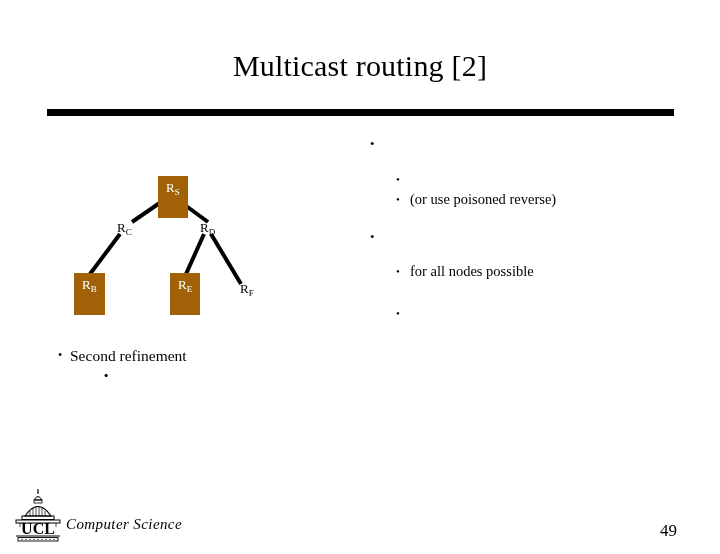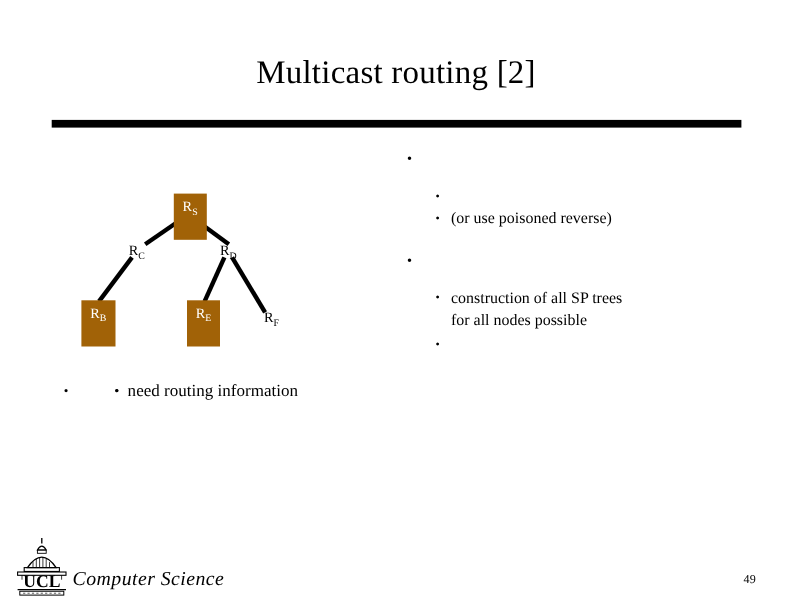--- a/index.html
+++ b/index.html
@@ -157,30 +157,30 @@
     position: absolute;
     left: 12px;
     top: 487px;
     width: 52px;
     height: 56px;
   }
   #footer-dept {
     position: absolute;
     left: 66px;
     top: 516px;
-    font-size: 18px;
+    font-size: 15px;
     font-style: italic;
     letter-spacing: 0.4px;
     white-space: nowrap;
   }
   #page-number {
     position: absolute;
-    left: 676px;
+    left: 660px;
     top: 521px;
-    font-size: 11px;
+    font-size: 17px;
     white-space: nowrap;
   }
 </style>
 </head>
 <body>
 
 <div id="slide-title">Multicast routing [2]</div>
 
 <div id="title-rule"></div>
 
@@ -235,42 +235,42 @@
 
   <div class="rc-sub" id="dv-sub-2">
     <span class="bullet">•</span><span>(or use </span><b>poisoned reverse</b><span>)</span>
   </div>
 
   <div class="rc-head" id="ls-head">
     <span class="bullet">•</span>
   </div>
 
   <div class="rc-sub" id="ls-sub-1">
-    <span class="bullet">•</span><span>construction of all SP trees</span>
+    <span class="bullet">•</span>
     <span class="cont">for all nodes possible</span>
   </div>
 
   <div class="rc-sub" id="ls-sub-2">
     <span class="bullet">•</span>
   </div>
 
 </div>
 
 <div id="lower-left">
 
   <div class="ll-1">
-    <span class="bullet">•</span>
+    <span class="bullet">•</span><span>Second refinement</span>
   </div>
 
   <div class="ll-2">
     <span class="bullet">•</span>
   </div>
 
   <div class="ll-2">
-    <span class="bullet">•</span><span>need routing information</span>
+    <span class="bullet">•</span>
   </div>
 
 </div>
 
 <div id="footer-logo">
   <svg width="52" height="56" viewBox="0 0 52 56">
 
     <line x1="26" y1="2" x2="26" y2="7" stroke="#000" stroke-width="1.2"></line>
 
     <path d="M22 13 Q26 6 30 13 Z" fill="none" stroke="#000" stroke-width="1"></path>

